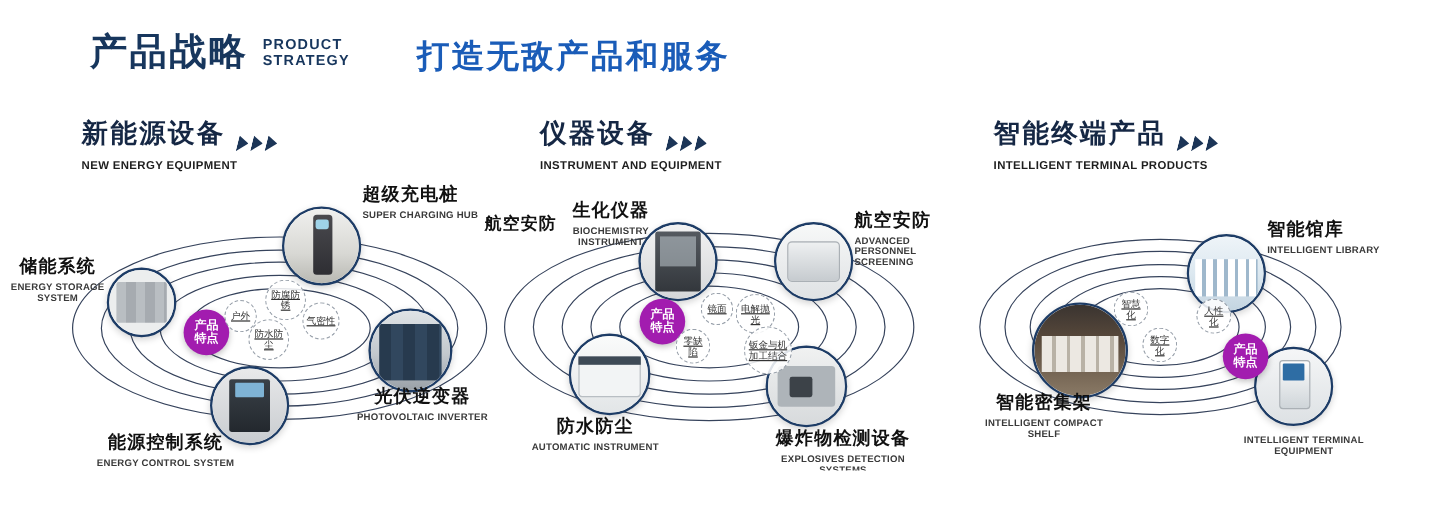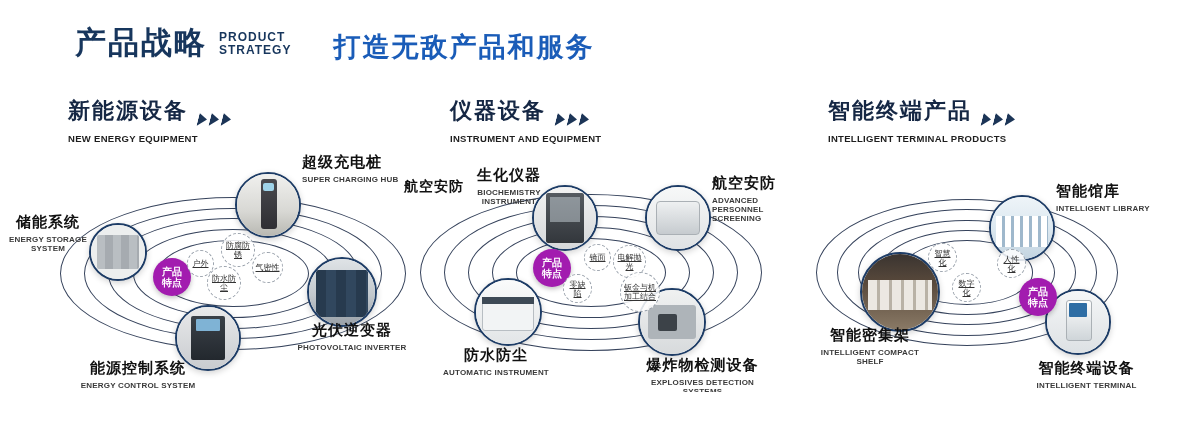--- a/index.html
+++ b/index.html
@@ -5,21 +5,21 @@
   * { margin:0; padding:0; box-sizing:border-box; }
   html,body { width:1200px; height:422px; }
   body { background:#fff; font-family:"Liberation Sans","DejaVu Sans",sans-serif; }
   #canvas { position:relative; width:1200px; height:392px; overflow:hidden; background:#fff; }
 
   
   .hdr { position:absolute; left:75px; top:26px; display:flex; align-items:flex-start; }
   .hdr-title { font-size:31px; font-weight:bold; color:#17365d; letter-spacing:2px; line-height:1.1; }
   .hdr-sub { margin-left:12px; margin-top:5px; font-size:12px; font-weight:bold; color:#17365d; letter-spacing:1px; line-height:13px; }
   .hdr-sub span { display:block; }
-  .hdr-tagline { margin-left:42px; margin-top:3px; font-size:27px; font-weight:bold; color:#1a5cb8; letter-spacing:2px; }
+  .hdr-tagline { margin-left:56px; margin-top:3px; font-size:27px; font-weight:bold; color:#1a5cb8; letter-spacing:2px; }
 
   
   .sec-head { position:absolute; }
   .sec-row { display:flex; align-items:flex-end; }
   .sec-title { font-size:22px; font-weight:bold; color:#152744; letter-spacing:2px; }
   .arrows { display:inline-flex; margin-left:10px; }
   .arrows i { width:9px; height:13px; background:#1c3557; clip-path:polygon(0 0,100% 50%,0 100%); transform:skewX(-14deg); margin-right:3px; }
   .sec-sub { font-size:9.5px; font-weight:bold; color:#1e1e1e; letter-spacing:0.3px; margin-top:7px; }
 
   
@@ -273,21 +273,20 @@
   </div>
   <div class="plabel ta-c" style="left:818px;top:326px;width:104px;">
     <div class="pl-cn">智能密集架</div>
     <div class="pl-en">INTELLIGENT COMPACT SHELF</div>
   </div>
 
   <div class="pnode" style="left:1045px;top:289px;width:66px;height:66px;">
     <div class="pimg img-terminal"></div>
   </div>
   <div class="plabel ta-c" style="left:1014px;top:359px;width:145px;">
-    <div class="pl-cn">智能终端设备</div>
     <div class="pl-en">INTELLIGENT TERMINAL EQUIPMENT</div>
   </div>
 
   <div class="badge" style="left:1019px;top:278px;">
     <span>产品特点</span>
   </div>
   <div class="feat" style="left:928px;top:243px;width:29px;height:29px;">
       <span>智慧化</span>
     </div>
   <div class="feat" style="left:997px;top:249px;width:29px;height:29px;">

